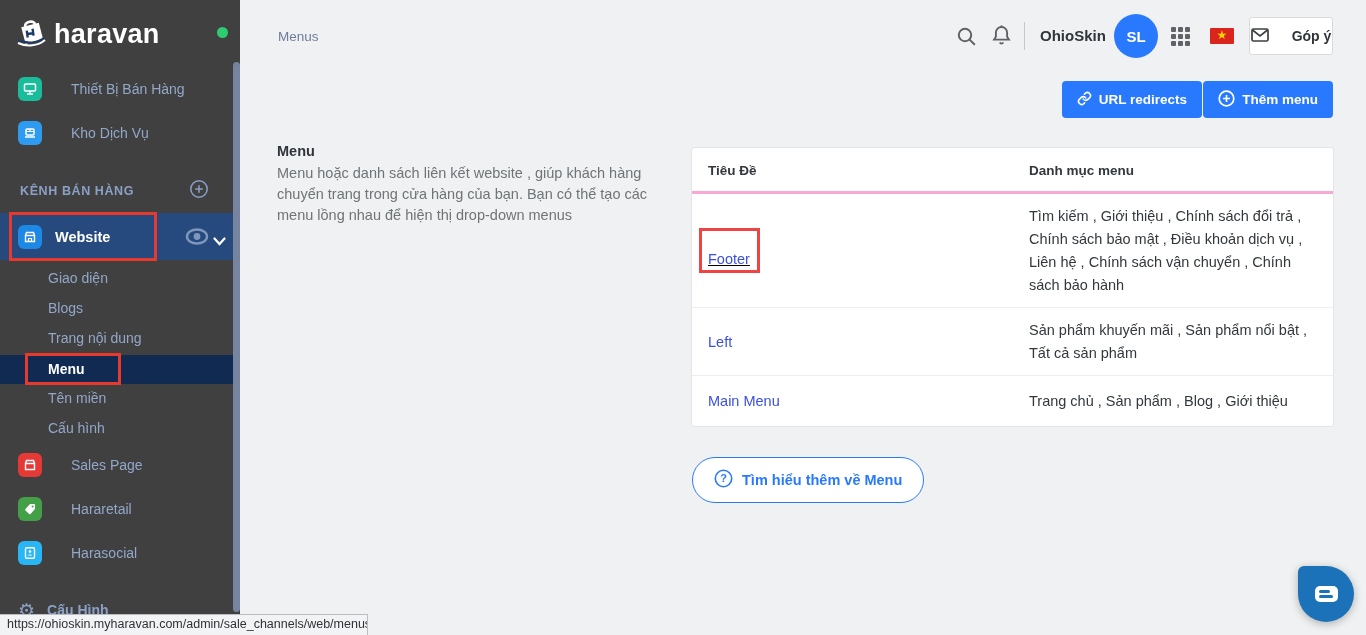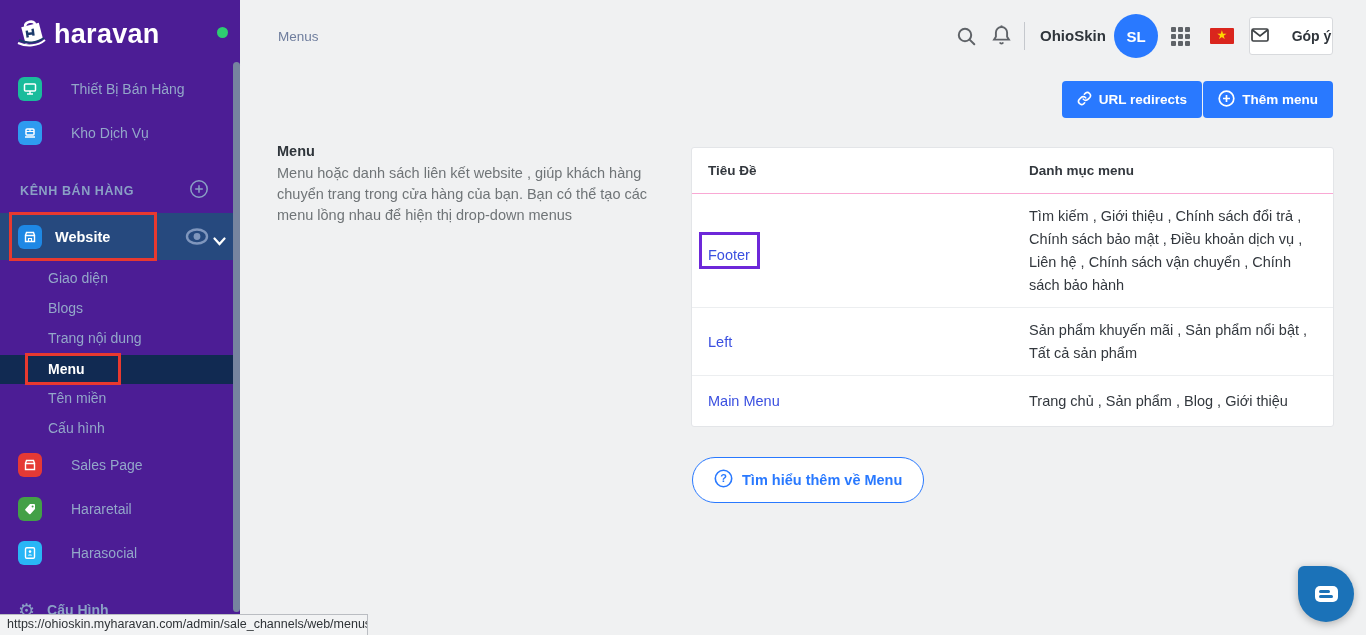--- a/index.html
+++ b/index.html
@@ -1,20 +1,20 @@
 <!DOCTYPE html>
 <html><head>
 <meta charset="utf-8">
 <style>
   * { margin:0; padding:0; box-sizing:border-box; }
   body { font-family:"Liberation Sans","DejaVu Sans",sans-serif; background:#d8d8d8; }
   .screen { position:relative; width:1366px; height:635px; background:#f0f1f2; overflow:hidden; }
 
   
-  .sidebar { position:absolute; top:0; left:0; width:240px; height:635px; background:#4c1d95; }
+  .sidebar { position:absolute; top:0; left:0; width:240px; height:635px; background:#404040; }
   .logo { position:absolute; top:14px; left:13px; display:flex; align-items:center; gap:5px; cursor:pointer; }
   .logo-text { color:#fff; font-size:27px; font-weight:bold; letter-spacing:.3px; }
   .green-dot { position:absolute; top:27px; left:217px; width:11px; height:11px; border-radius:50%; background:#2ecc71; }
   .nav-item { position:absolute; left:0; width:233px; height:44px; display:flex; align-items:center; padding-left:18px; color:#93a7c9; font-size:14px; cursor:pointer;gap:16px; }
   .app-icon { width:24px; height:24px; border-radius:6px; display:flex; align-items:center; justify-content:center; margin-right:13px; flex:none; }
   .section-h { position:absolute; top:184px; left:20px; font-size:12.5px; font-weight:bold; letter-spacing:.6px; color:#8aa0c5; cursor:default; }
   .plus-circle-side { position:absolute; top:179px; left:189px; width:20px; height:20px; cursor:pointer; }
   .website-row { position:absolute; top:213px; left:0; width:233px; height:47px; background:#26497e; display:flex; align-items:center; padding-left:18px; cursor:pointer; }
   .active-bar { position:absolute; left:0; top:213px; width:5px; height:47px; background:#ffffff; }
   .website-label { color:#fff; font-weight:bold; font-size:14.5px; }
@@ -47,30 +47,30 @@
   .btn-primary { position:absolute; top:81px; height:37px; background:#2979ff; color:#fff; font-weight:bold; font-size:13.5px; border:none; border-radius:4px; display:flex; align-items:center; gap:7px; padding:0 15px; cursor:pointer; font-family:inherit; }
   .url-btn { right:164px; }
   .add-btn { right:33px; }
 
   
   .intro-title { position:absolute; top:143px; left:277px; font-size:14.5px; font-weight:bold; color:#2f353b; }
   .intro-desc { position:absolute; top:163px; left:277px; width:404px; font-size:14.5px; line-height:21px; color:#6f7477; }
 
   
   .card { position:absolute; top:147px; left:691px; width:643px; background:#fff; border:1px solid #e3e5e8; border-radius:3px; }
-  .thead { position:relative; height:46px; border-bottom:1px solid #f9a8d4; }
+  .thead { position:relative; height:46px; border-bottom:3px solid #f9a8d4; }
   .th { position:absolute; top:15px; font-size:13.5px; font-weight:bold; color:#33383e; }
   .th1 { left:16px; } .th2 { left:337px; }
   .trow { display:flex; border-bottom:1px solid #eceef0; }
   .trow:last-child { border-bottom:none; }
   .tcell-title { width:337px; padding-left:16px; display:flex; align-items:center; flex:none; }
   .tcell-items { flex:1; padding:11px 20px 11px 0; font-size:14.5px; color:#33383e; line-height:23px; display:flex; align-items:center; }
   .row-link { color:#3b50e0; font-size:14.5px; text-decoration:none; cursor:pointer; }
   .r1 { height:114px; } .r2 { height:68px; } .r3 { height:50px; }
-  .annotated-link { border:3px solid #6d28d9; padding:11px 7px 2px 6px; margin-left:-9px; }
+  .annotated-link { border:3px solid #ef4444; padding:19px 7px 2px 6px; margin-left:-9px;text-decoration:underline; }
 
   
   .learn-pill { position:absolute; top:457px; left:692px; height:46px; border-radius:23px; border:1px solid #2979ff; background:#fff; display:flex; align-items:center; gap:9px; padding:0 21px; color:#2979ff; font-weight:bold; font-size:14.5px; cursor:pointer; font-family:inherit; }
 
   
   .chat-bubble { position:absolute; top:566px; left:1298px; width:56px; height:56px; background:#1b72b8; border-radius:6px 28px 28px 28px; box-shadow:0 2px 8px rgba(0,0,0,.28); display:flex; align-items:center; justify-content:center; cursor:pointer; }
   .chat-glyph { width:23px; height:16px; background:#fff; border-radius:5px; position:relative; }
   .chat-glyph:before, .chat-glyph:after { content:""; position:absolute; left:4px; height:2.5px; background:#1b72b8; border-radius:2px; }
   .chat-glyph:before { top:4px; width:11px; }
   .chat-glyph:after { top:9px; width:14px; }

